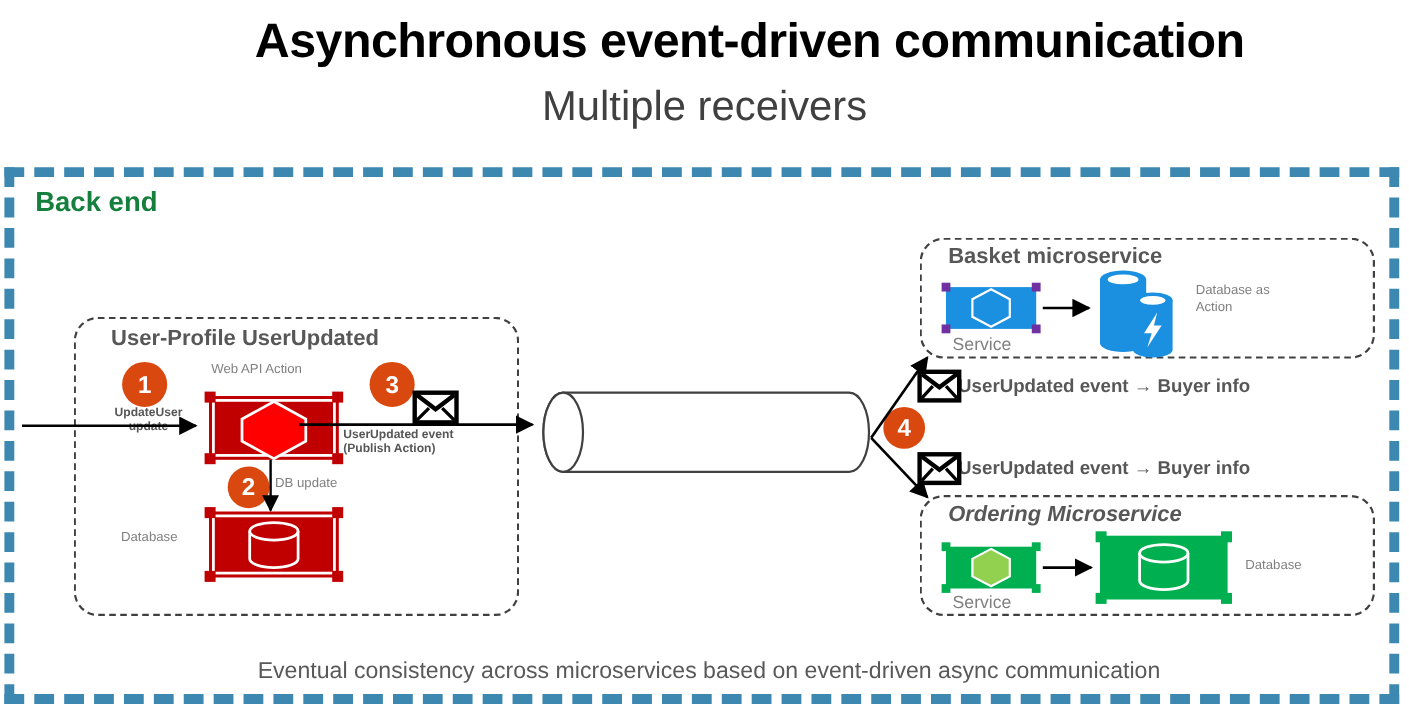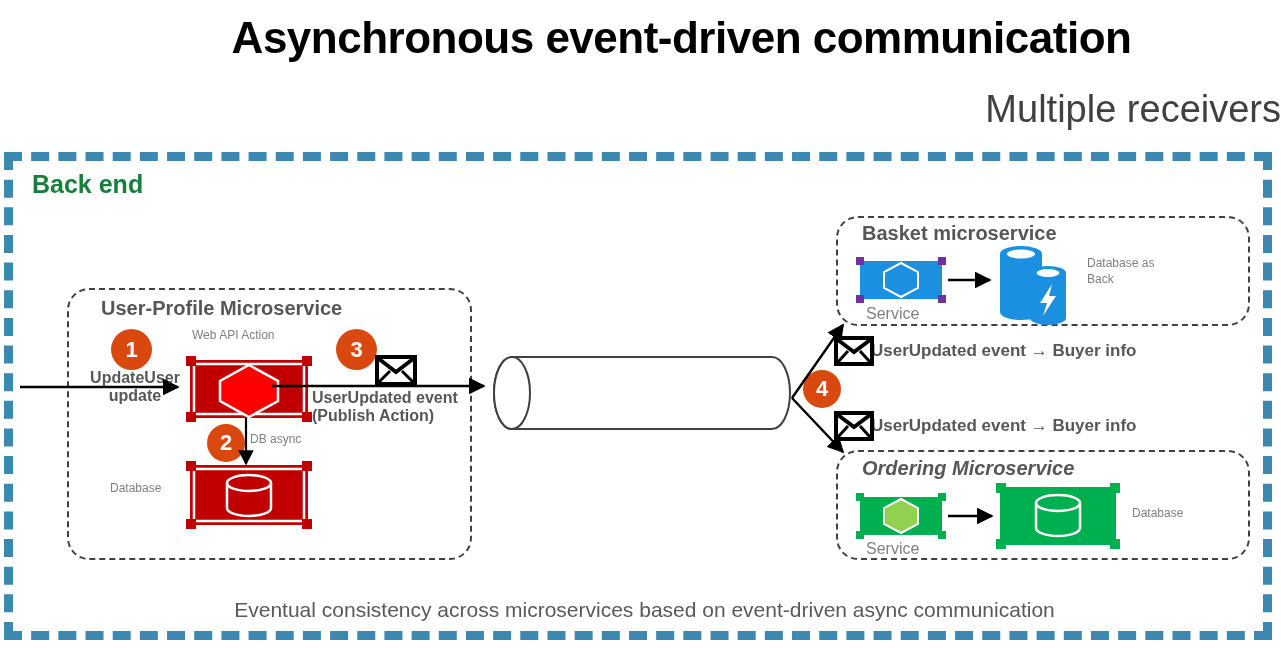--- a/index.html
+++ b/index.html
@@ -11,42 +11,42 @@
   .abs{position:absolute;}
 
   
   #title{
     left:0;top:16px;width:1281px;text-align:center;
     font-size:44px;font-weight:bold;color:#000000;letter-spacing:-0.5px;
     line-height:1.02;
     padding-left:41px;
   }
   #subtitle{
-    left:0;top:78px;width:1281px;text-align:right;
-    font-size:38px;font-weight:normal;color:#404040;line-height:1.05;margin-top:12px;
+    left:0;top:78px;width:1281px;text-align:center;
+    font-size:38px;font-weight:normal;color:#404040;line-height:1.05;
   }
 
   
   #backend-panel{
     left:4px;top:152px;width:1268px;height:488px;
     border:9px dashed #3D88B0;
     box-sizing:border-box;
   }
   #backend-label{
     left:32px;top:170px;font-size:25px;font-weight:bold;color:#15803d;
   }
 
   
   .svc-panel{
     border:2px dashed #404040;border-radius:22px;box-sizing:border-box;
     background:transparent;
   }
   .svc-title{font-size:20px;font-weight:bold;color:#575757;}
   .lbl-grey{font-size:12px;color:#808080;font-weight:normal;}
-  .lbl-bold{font-size:16px;font-weight:bold;color:#575757;line-height:1.15;}
+  .lbl-bold{font-size:11px;font-weight:bold;color:#575757;line-height:1.15;}
 
   
   .step{
     border-radius:50%;background:#D9480F;color:#ffffff;
     font-size:22px;font-weight:bold;
     display:flex;align-items:center;justify-content:center;
   }
   #eventbus-text{
     left:500px;top:365px;width:285px;text-align:center;
     font-size:21px;font-weight:bold;color:#575757;line-height:1.25;
@@ -64,60 +64,60 @@
 </head>
 <body>
 
 <div class="abs" id="title">Asynchronous event-driven communication</div>
 <div class="abs" id="subtitle">Multiple receivers</div>
 
 <div class="abs" id="backend-panel"></div>
 <div class="abs" id="backend-label">Back end</div>
 
 <div class="abs svc-panel" style="left:67px;top:288px;width:405px;height:272px;"></div>
-<div class="abs svc-title" style="left:101px;top:297px;">User-Profile Microservice</div>
+<div class="abs svc-title" style="left:101px;top:297px;">User-Profile UserUpdated</div>
 
 <div class="abs lbl-grey" style="left:192px;top:328px;">Web API Action</div>
 
 <div class="abs step" style="left:111px;top:329px;width:41px;height:41px;">1</div>
 
 <div class="abs step" style="left:336px;top:329px;width:41px;height:41px;">3</div>
 
 <div class="abs step" style="left:207px;top:424px;width:38px;height:38px;">2</div>
 
 <div class="abs lbl-bold" style="left:80px;top:369px;width:110px;text-align:center;">
   <div>UpdateUser</div>
   <div>update</div>
 </div>
 
 <div class="abs lbl-bold" style="left:312px;top:389px;width:165px;">
   <div>UserUpdated event</div>
   <div>(Publish Action)</div>
 </div>
 
-<div class="abs lbl-grey" style="left:250px;top:432px;">DB async</div>
+<div class="abs lbl-grey" style="left:250px;top:432px;">DB update</div>
 
 <div class="abs lbl-grey" style="left:110px;top:481px;">Database</div>
 
 <div class="abs" id="eventbus-text">
   <div>Event Bus</div>
   <div>(Publish/subscribe channel)</div>
 </div>
 
 <div class="abs step" style="left:803px;top:370px;width:38px;height:38px;">4</div>
 
 <div class="abs lbl-bold" style="left:871px;top:341px;font-size:17px;">UserUpdated event → Buyer info</div>
 <div class="abs lbl-bold" style="left:871px;top:416px;font-size:17px;">UserUpdated event → Buyer info</div>
 
 <div class="abs svc-panel" style="left:836px;top:216px;width:414px;height:110px;"></div>
 <div class="abs svc-title" style="left:862px;top:222px;">Basket microservice</div>
 <div class="abs lbl-grey" style="left:866px;top:305px;font-size:16px;">Service</div>
 <div class="abs lbl-grey" style="left:1087px;top:256px;line-height:1.3;">
   <div>Database as</div>
-  <div>Back</div>
+  <div>Action</div>
 </div>
 
 <div class="abs svc-panel" style="left:836px;top:450px;width:414px;height:110px;"></div>
 <div class="abs svc-title" style="left:862px;top:457px;font-style:italic;">Ordering Microservice</div>
 <div class="abs lbl-grey" style="left:866px;top:540px;font-size:16px;">Service</div>
 <div class="abs lbl-grey" style="left:1132px;top:506px;">Database</div>
 
 <div class="abs" id="caption">Eventual consistency across microservices based on event-driven async communication</div>
 
 <svg class="abs" id="vector-layer" viewBox="0 0 1281 652">

